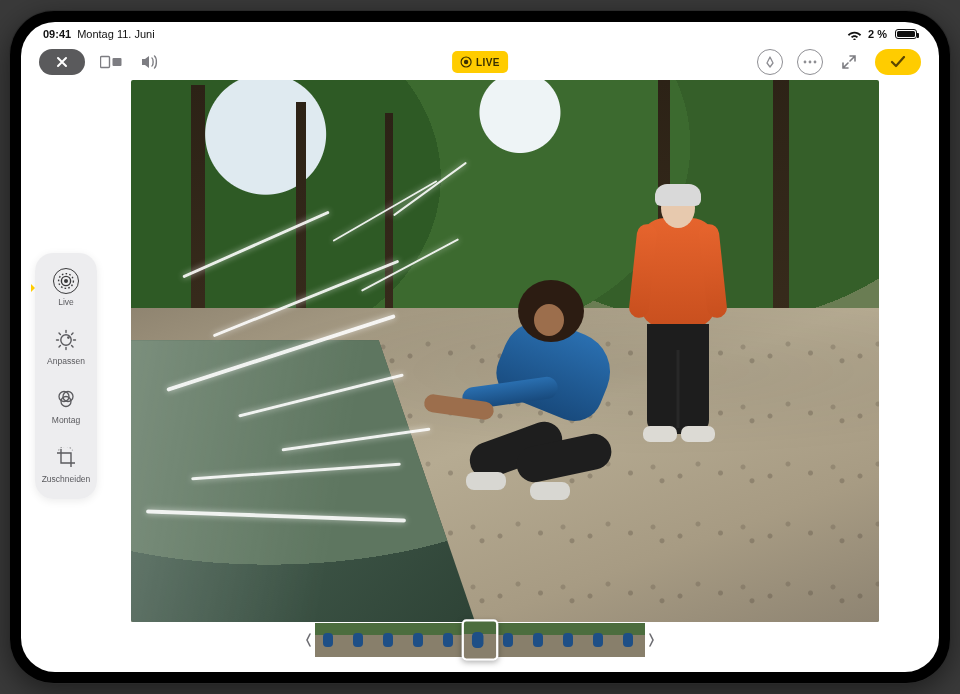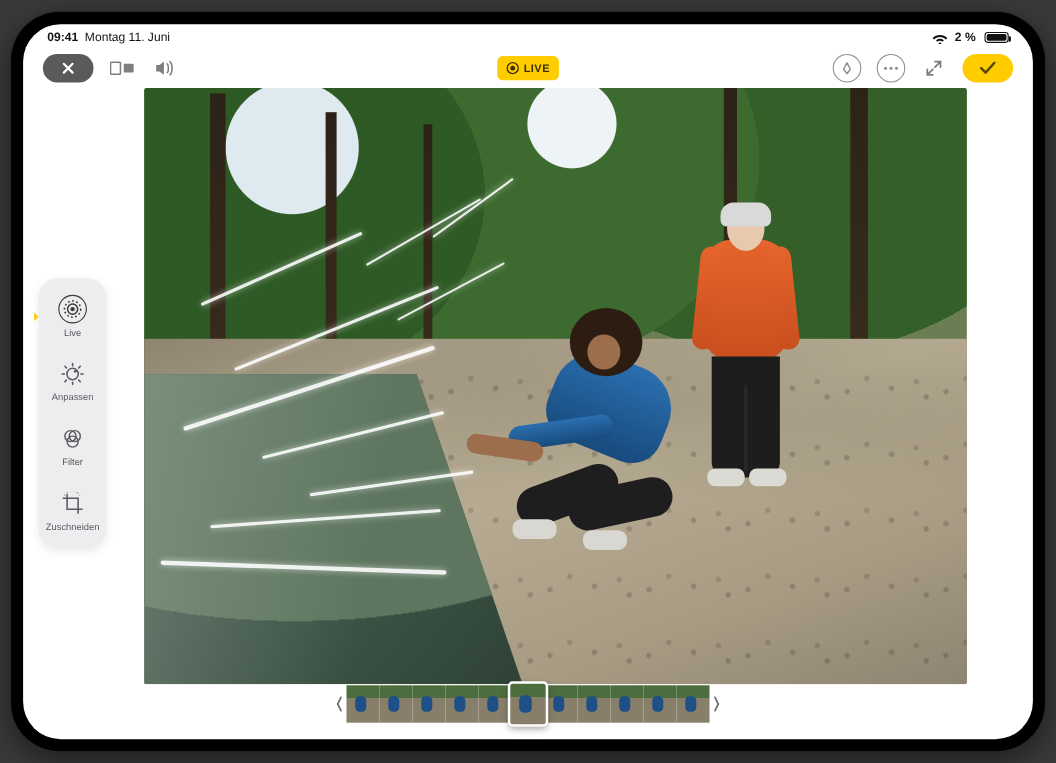--- a/index.html
+++ b/index.html
@@ -395,21 +395,21 @@
           <span>Anpassen</span>
         </div>
         <div class="mode">
           <span class="ic">
             <svg width="22" height="22" viewBox="0 0 22 22">
                 <circle cx="9" cy="8.5" r="5" fill="none" stroke="#5a5a5e" stroke-width="1.3"></circle>
                 <circle cx="13" cy="8.5" r="5" fill="none" stroke="#5a5a5e" stroke-width="1.3"></circle>
                 <circle cx="11" cy="13.5" r="5" fill="none" stroke="#5a5a5e" stroke-width="1.3"></circle>
               </svg>
           </span>
-          <span>Filter</span>
+          <span>Montag</span>
         </div>
         <div class="mode">
           <span class="ic">
             <svg width="22" height="22" viewBox="0 0 22 22">
                 <path d="M6 2v14h14M2 6h14v14" fill="none" stroke="#5a5a5e" stroke-width="1.4"></path>
                 <path d="M3.5 3.5a8 8 0 0114 0" fill="none" stroke="#5a5a5e" stroke-width="1.1" stroke-dasharray="1.4 1.8" opacity=".6"></path>
               </svg>
           </span>
           <span>Zuschneiden</span>
         </div>

